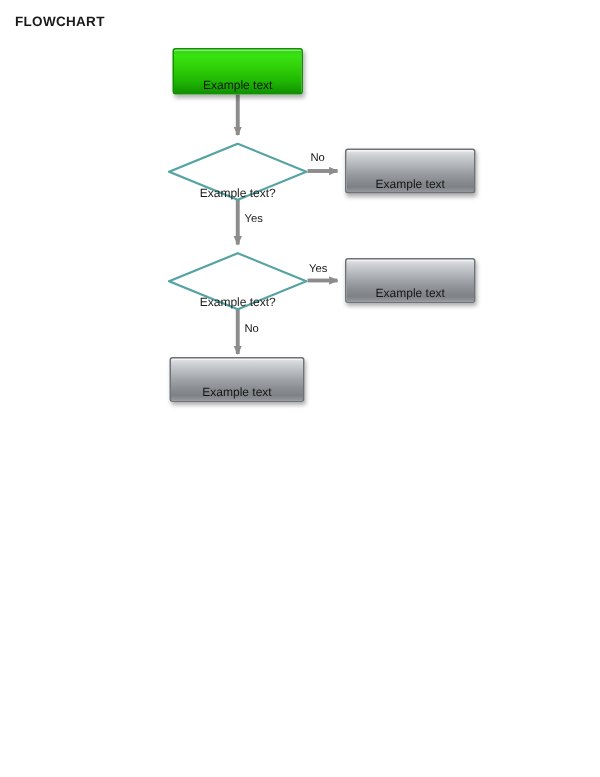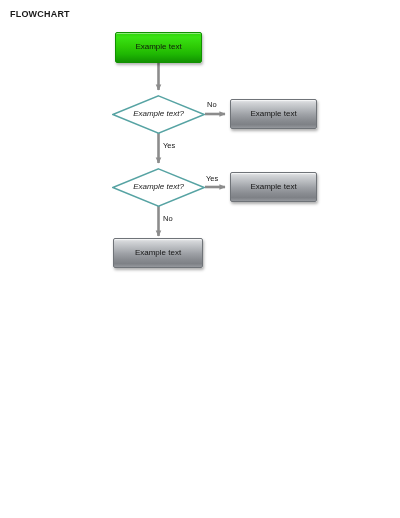--- a/index.html
+++ b/index.html
@@ -45,21 +45,21 @@
     width: 400px;
     height: 518px;
     pointer-events: none;
   }
 
   
   .node {
     position: absolute;
     box-sizing: border-box;
     display: flex;
-    align-items: center;
+    align-items: flex-end;
     justify-content: center;
     text-align: center;
   }
   .node-label {
     font-size: 8px;
     color: #1c1c1c;
     line-height: 1.1;
     white-space: nowrap;
     position: relative;
     z-index: 2;
@@ -105,21 +105,21 @@
   
   .diamond {
     background: transparent;
   }
   .diamond .diamond-shape {
     position: absolute;
     left: 0; top: 0;
     width: 100%;
     height: 100%;
   }
-  .diamond .node-label { color: #1c1c1c; font-style: italic; }
+  .diamond .node-label { color: #1c1c1c; }
 
   
   .edge-label {
     position: absolute;
     font-size: 7.5px;
     font-weight: normal;
     color: #151515;
     white-space: nowrap;
   }
 </style>

